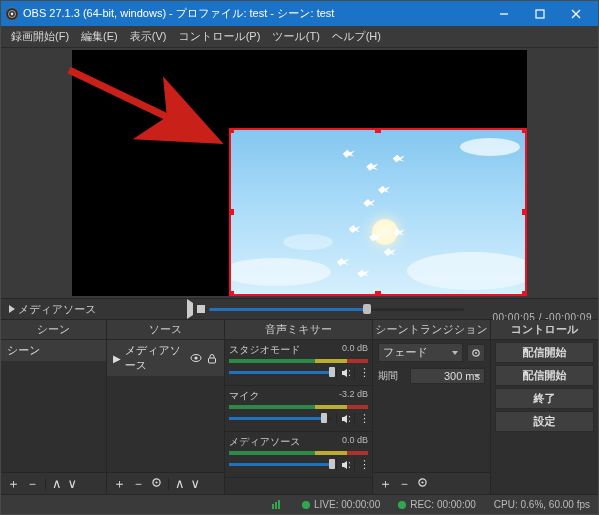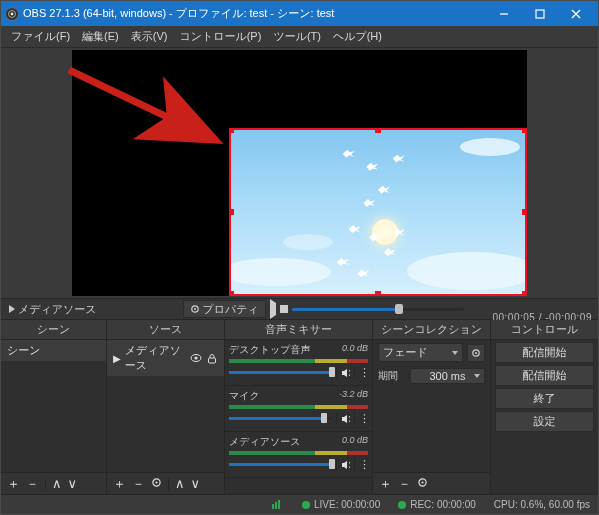--- a/index.html
+++ b/index.html
@@ -30,31 +30,31 @@
 .toolbar-row .transport { display: flex; align-items: center; gap: 4px; flex: 1; padding: 0 4px; }
 .tri { width: 0; height: 0; }
 .tri.play-r { border-top:4px solid transparent; border-bottom:4px solid transparent; border-left:6px solid #ccc; }
 .slider { position: relative; flex: 1; height: 12px; }
 .slider .track { position:absolute; left:0; right:0; top:5px; height:3px; background:#2a2a2a; border-radius:2px;}
 .slider .fill { position:absolute; left:0; top:5px; height:3px; background:#2072bf; border-radius:2px;}
 .slider .knob { position:absolute; top:1px; width:8px; height:10px; background:#bfbfbf; border-radius:2px;}
 .time-right { width: 130px; text-align: right; font-size: 10px; color: #bbb; padding-right: 6px; letter-spacing: 0.5px; margin-top: 16px;}
 .docks { flex: 1; display: flex; background: #323232; }
 .dock { display: flex; flex-direction: column; border-right: 1px solid #262626; }
-.dock:last-child { border-right: none; }
+.dock:last-child { border-right: none; font-weight: bold; }
 .dock-header { background: #3a3a3a; color: #ccc; font-size: 11px; text-align: center; padding: 2px 0; border-bottom: 1px solid #262626; }
 .dock-body { flex: 1; background: #2f2f2f; position: relative; overflow: hidden; }
 .dock-footer { height: 22px; background: #333; display: flex; align-items: center; gap: 6px; padding: 0 6px; border-top: 1px solid #262626;}
 .source-row { display: flex; align-items: center; padding: 3px 6px; background: #3c3c3c; color:#ddd;}
 .source-row .caret { margin-right: 4px; font-size: 10px;}
 .source-row .eye, .source-row .lock { margin-left: auto; width: 14px; height: 14px; display: inline-flex; align-items: center; justify-content: center; }
 .source-row .lock { margin-left: 4px; }
 .mixer-item { padding: 3px 4px 6px 4px; border-bottom: 1px solid #262626;}
 .mixer-name { font-size: 10px; color:#ccc;}
-.mixer-db { font-size: 9px; color:#bbb; float:right;font-style:italic;}
+.mixer-db { font-size: 9px; color:#bbb; float:right;}
 .meter { height: 4px; margin-top: 2px; width: 100%; background: linear-gradient(to right, #2a9a4a 0 62%, #d6c22e 62% 85%, #c5312b 85% 100%); opacity:.85;}
 .mixer-row2 { display:flex; align-items:center; gap:4px; margin-top:3px;}
 .vol { flex:1; height:3px; background:#2a2a2a; position:relative;}
 .vol .f { position:absolute; left:0; top:0; height:3px; background:#2072bf;}
 .vol .k { position:absolute; top:-4px; width:6px; height:10px; background:#c9c9c9; border-radius:1px;}
 .spk { width:14px; height:12px; display:flex; align-items:center; justify-content:center; color:#e0e0e0; border-left:1px solid #262626; padding-left:4px;}
 .dots { width:14px; color:#ddd; text-align:center; border-left:1px solid #262626; padding-left:4px;}
 .trans-row { display:flex; align-items:center; gap:4px; padding: 3px 5px;}
 .select { flex:1; background:#404040; color:#ddd; font-size:11px; padding:1px 4px; border:1px solid #2a2a2a; position:relative; }
 .select::after { content: ""; position:absolute; right:4px; top:50%; margin-top:-2px; border-left:3px solid transparent; border-right:3px solid transparent; border-top:4px solid #bbb; }
@@ -92,21 +92,21 @@
       </div>
     <div class="winbtn">
         <svg width="10" height="10">
           <line x1="1" y1="1" x2="9" y2="9" stroke="#fff" stroke-width="1.3"></line>
           <line x1="9" y1="1" x2="1" y2="9" stroke="#fff" stroke-width="1.3"></line>
         </svg>
       </div>
   </div>
 
   <div class="menubar">
-    <span class="menu-item">ファイル(F)</span>
+    <span class="menu-item">録画開始(F)</span>
     <span class="menu-item">編集(E)</span>
     <span class="menu-item">表示(V)</span>
     <span class="menu-item">コントロール(P)</span>
     <span class="menu-item">ツール(T)</span>
     <span class="menu-item">ヘルプ(H)</span>
   </div>
 
   <div class="preview-area">
     <div class="canvas">
       <div class="source-box">
@@ -148,27 +148,20 @@
   </div>
 
   <div class="toolbar-row">
     <div class="left">
       <span class="tbtn" style="background:transparent;border:none;">
         <span class="tri play-r"></span>
         <span>メディアソース</span>
       </span>
     </div>
     <div class="spacer-mid"></div>
-    <span class="tbtn">
-      <svg width="10" height="10">
-          <circle cx="5" cy="5" r="3.2" fill="none" stroke="#ccc" stroke-width="1.2"></circle>
-          <circle cx="5" cy="5" r="1" fill="#ccc"></circle>
-        </svg>
-      <span>プロパティ</span>
-    </span>
     <div class="transport">
       <span><span class="tri play-r"></span></span>
       <span><svg width="8" height="8">
             <rect width="8" height="8" fill="#ccc"></rect>
           </svg></span>
       <div class="slider">
         <div class="track"></div>
         <div class="fill" id="seek-fill" style="width: 62%;"></div>
         <div class="knob" id="seek-knob" style="left: calc(62% - 4px);"></div>
       </div>
@@ -223,21 +216,21 @@
             </svg></span>
         <span class="divider-v"></span>
         <span class="footer-icon">∧</span>
         <span class="footer-icon">∨</span>
       </div>
     </div>
 
     <div class="dock" style="width:148px">
       <div class="dock-header">音声ミキサー</div>
       <div class="dock-body" id="mixer-body">
-          <div class="mixer-item"><span class="mixer-name">デスクトップ音声</span><span class="mixer-db">0.0 dB</span><div class="meter"></div><div class="mixer-row2">
+          <div class="mixer-item"><span class="mixer-name">スタジオモード</span><span class="mixer-db">0.0 dB</span><div class="meter"></div><div class="mixer-row2">
               <div class="vol">
                 <div class="f" style="width:100%"></div>
                 <div class="k" style="left:calc(100% - 3px)"></div>
               </div>
               <span class="spk">
                 <svg width="12" height="10">
                   <path d="M1 3h2l3-2v8l-3-2H1z" fill="#e0e0e0"></path>
                   <path d="M8 2c2 2 2 4 0 6" fill="none" stroke="#e0e0e0" stroke-width="1"></path>
                 </svg>
               </span>
@@ -266,34 +259,34 @@
                   <path d="M1 3h2l3-2v8l-3-2H1z" fill="#e0e0e0"></path>
                   <path d="M8 2c2 2 2 4 0 6" fill="none" stroke="#e0e0e0" stroke-width="1"></path>
                 </svg>
               </span>
               <span class="dots">⋮</span>
             </div></div>
         </div>
     </div>
 
     <div class="dock" style="width:118px">
-      <div class="dock-header">シーンコレクション</div>
+      <div class="dock-header">シーントランジション</div>
       <div class="dock-body">
         <div class="trans-row">
           <div class="select">フェード</div>
           <div class="sqbtn">
             <svg width="10" height="10">
                 <circle cx="5" cy="5" r="3.2" fill="none" stroke="#ccc" stroke-width="1.2"></circle>
                 <circle cx="5" cy="5" r="1" fill="#ccc"></circle>
               </svg>
           </div>
         </div>
         <div class="trans-row">
           <span style="width:28px;font-size:10px;">期間</span>
-          <div class="select" style="flex:1;text-align:center;">300 ms</div>
+          <div class="select" style="flex:1;text-align:right;">300 ms</div>
         </div>
       </div>
       <div class="dock-footer">
         <span class="footer-icon">＋</span>
         <span class="footer-icon">－</span>
         <span class="footer-icon"><svg width="11" height="11">
               <circle cx="5.5" cy="5.5" r="3.6" fill="none" stroke="#ddd" stroke-width="1.2"></circle>
               <circle cx="5.5" cy="5.5" r="1.1" fill="#ddd"></circle>
             </svg></span>
       </div>

